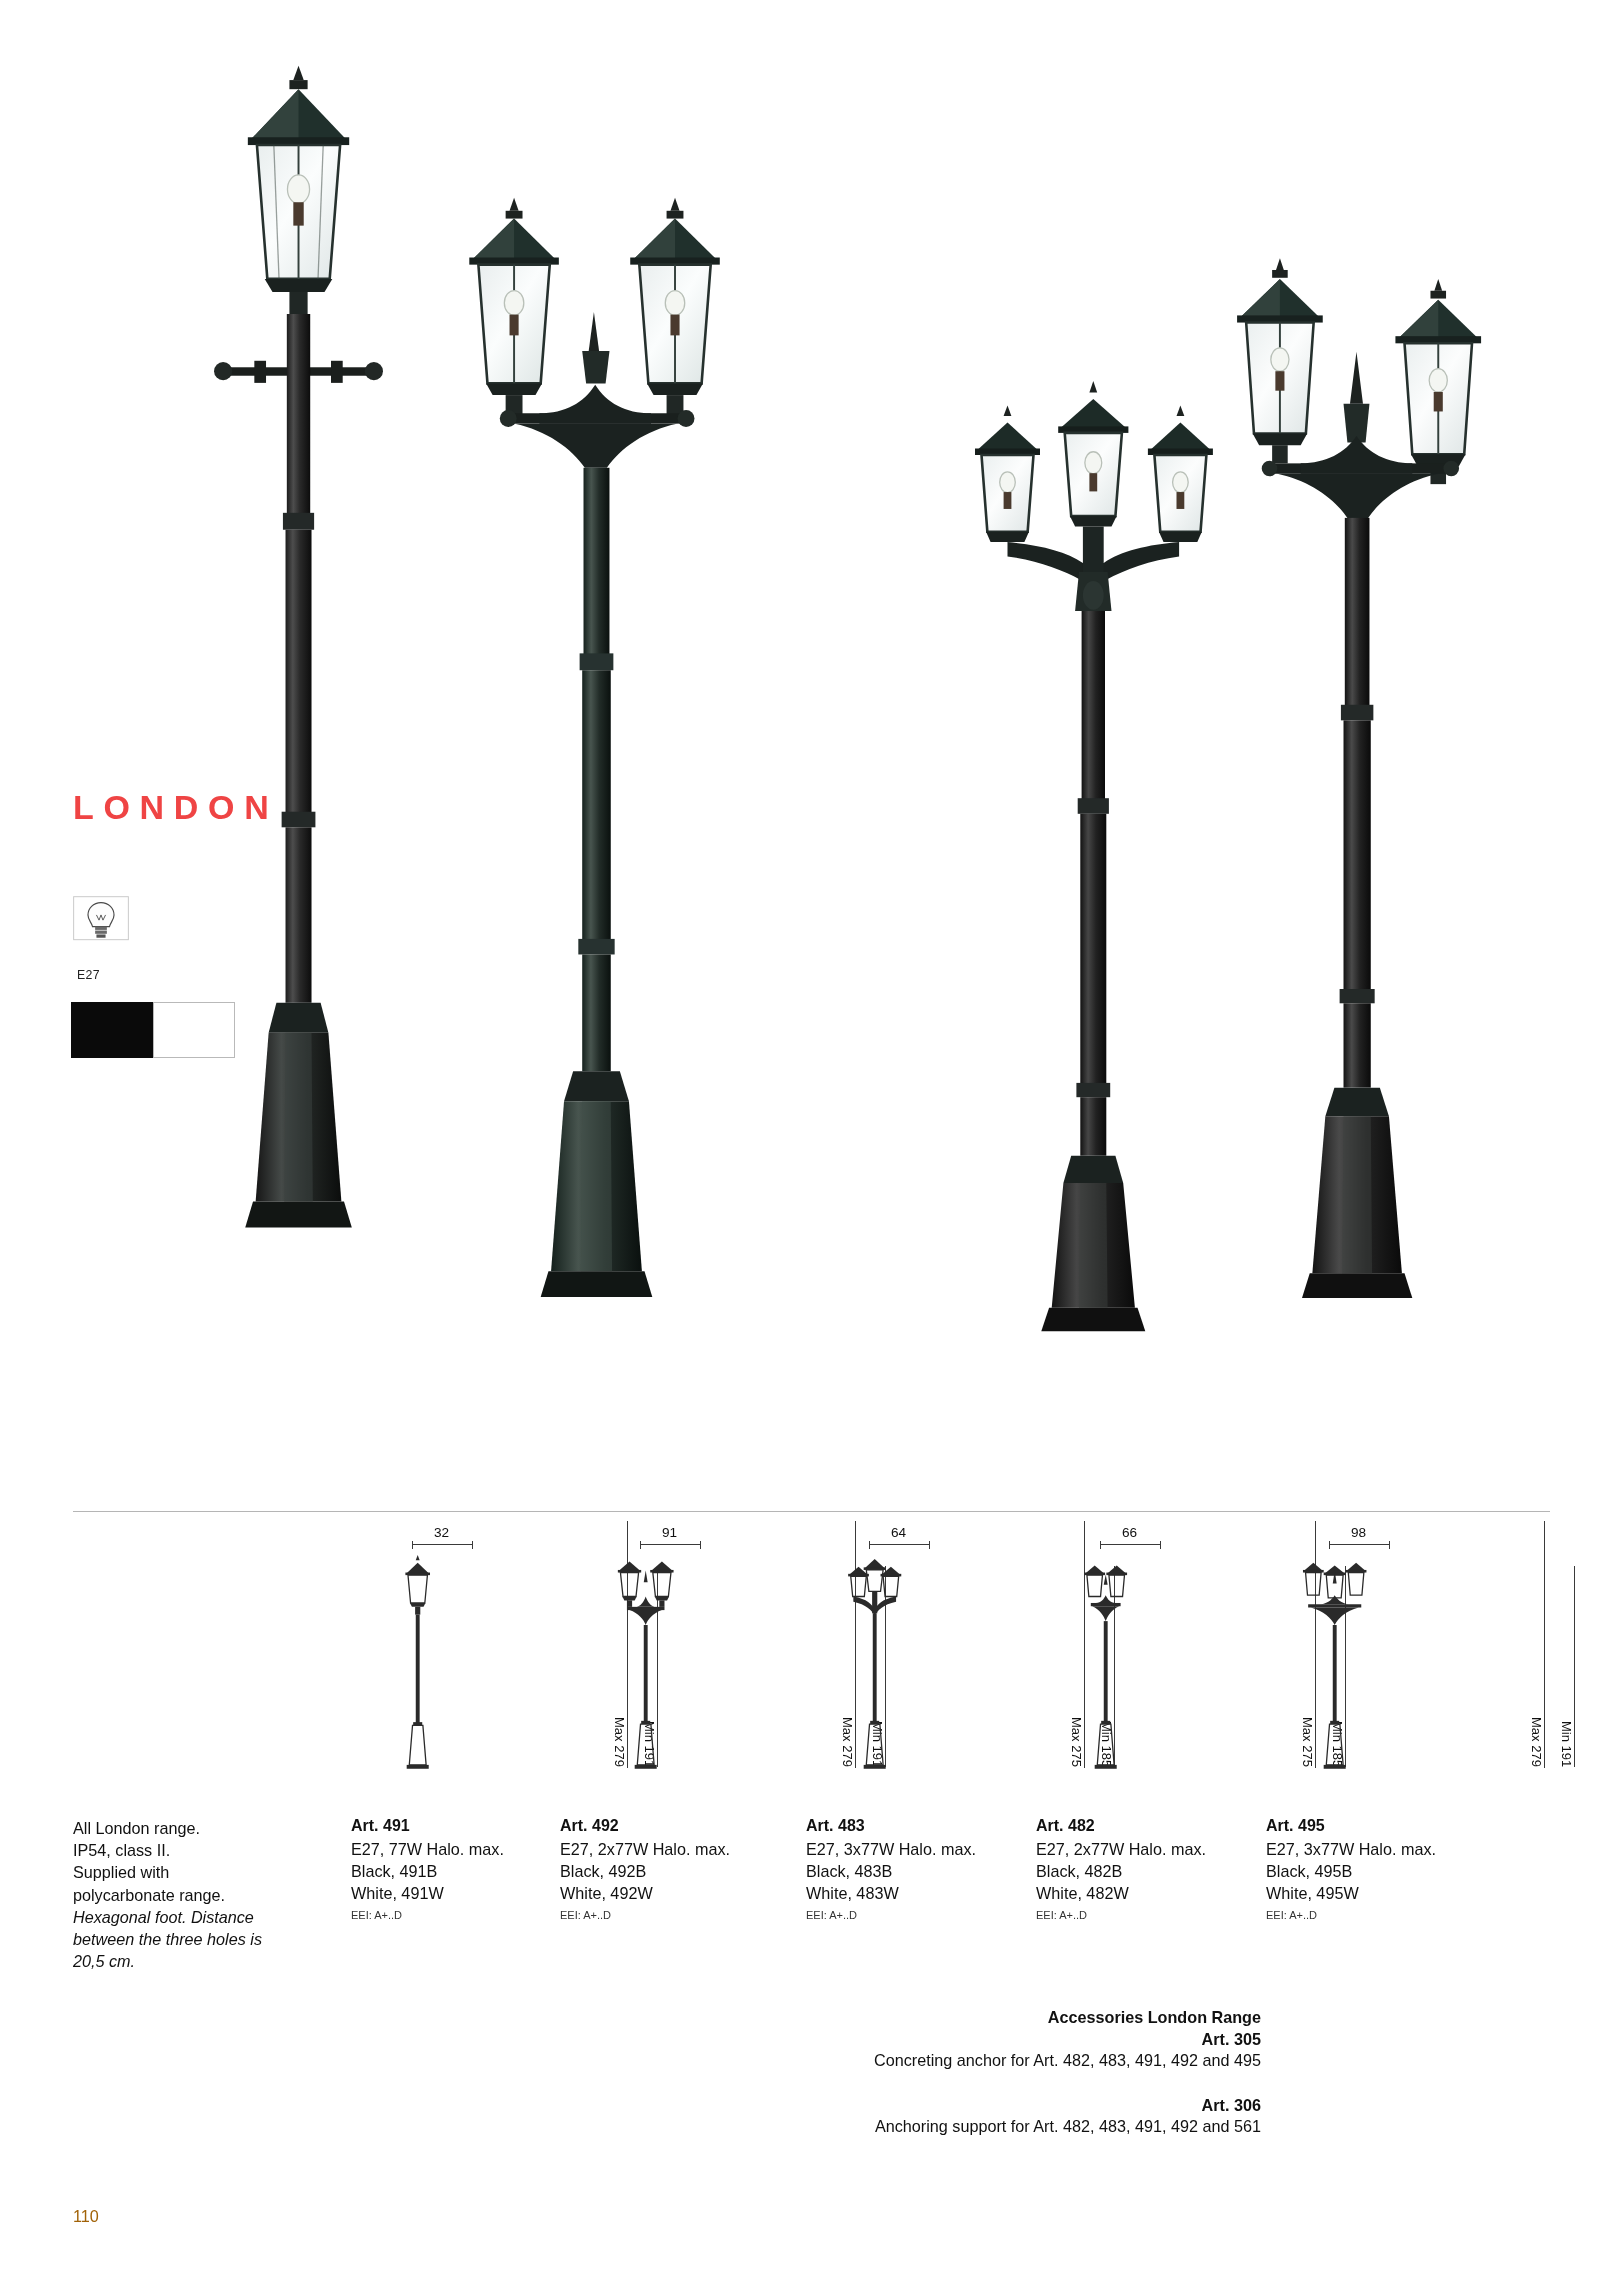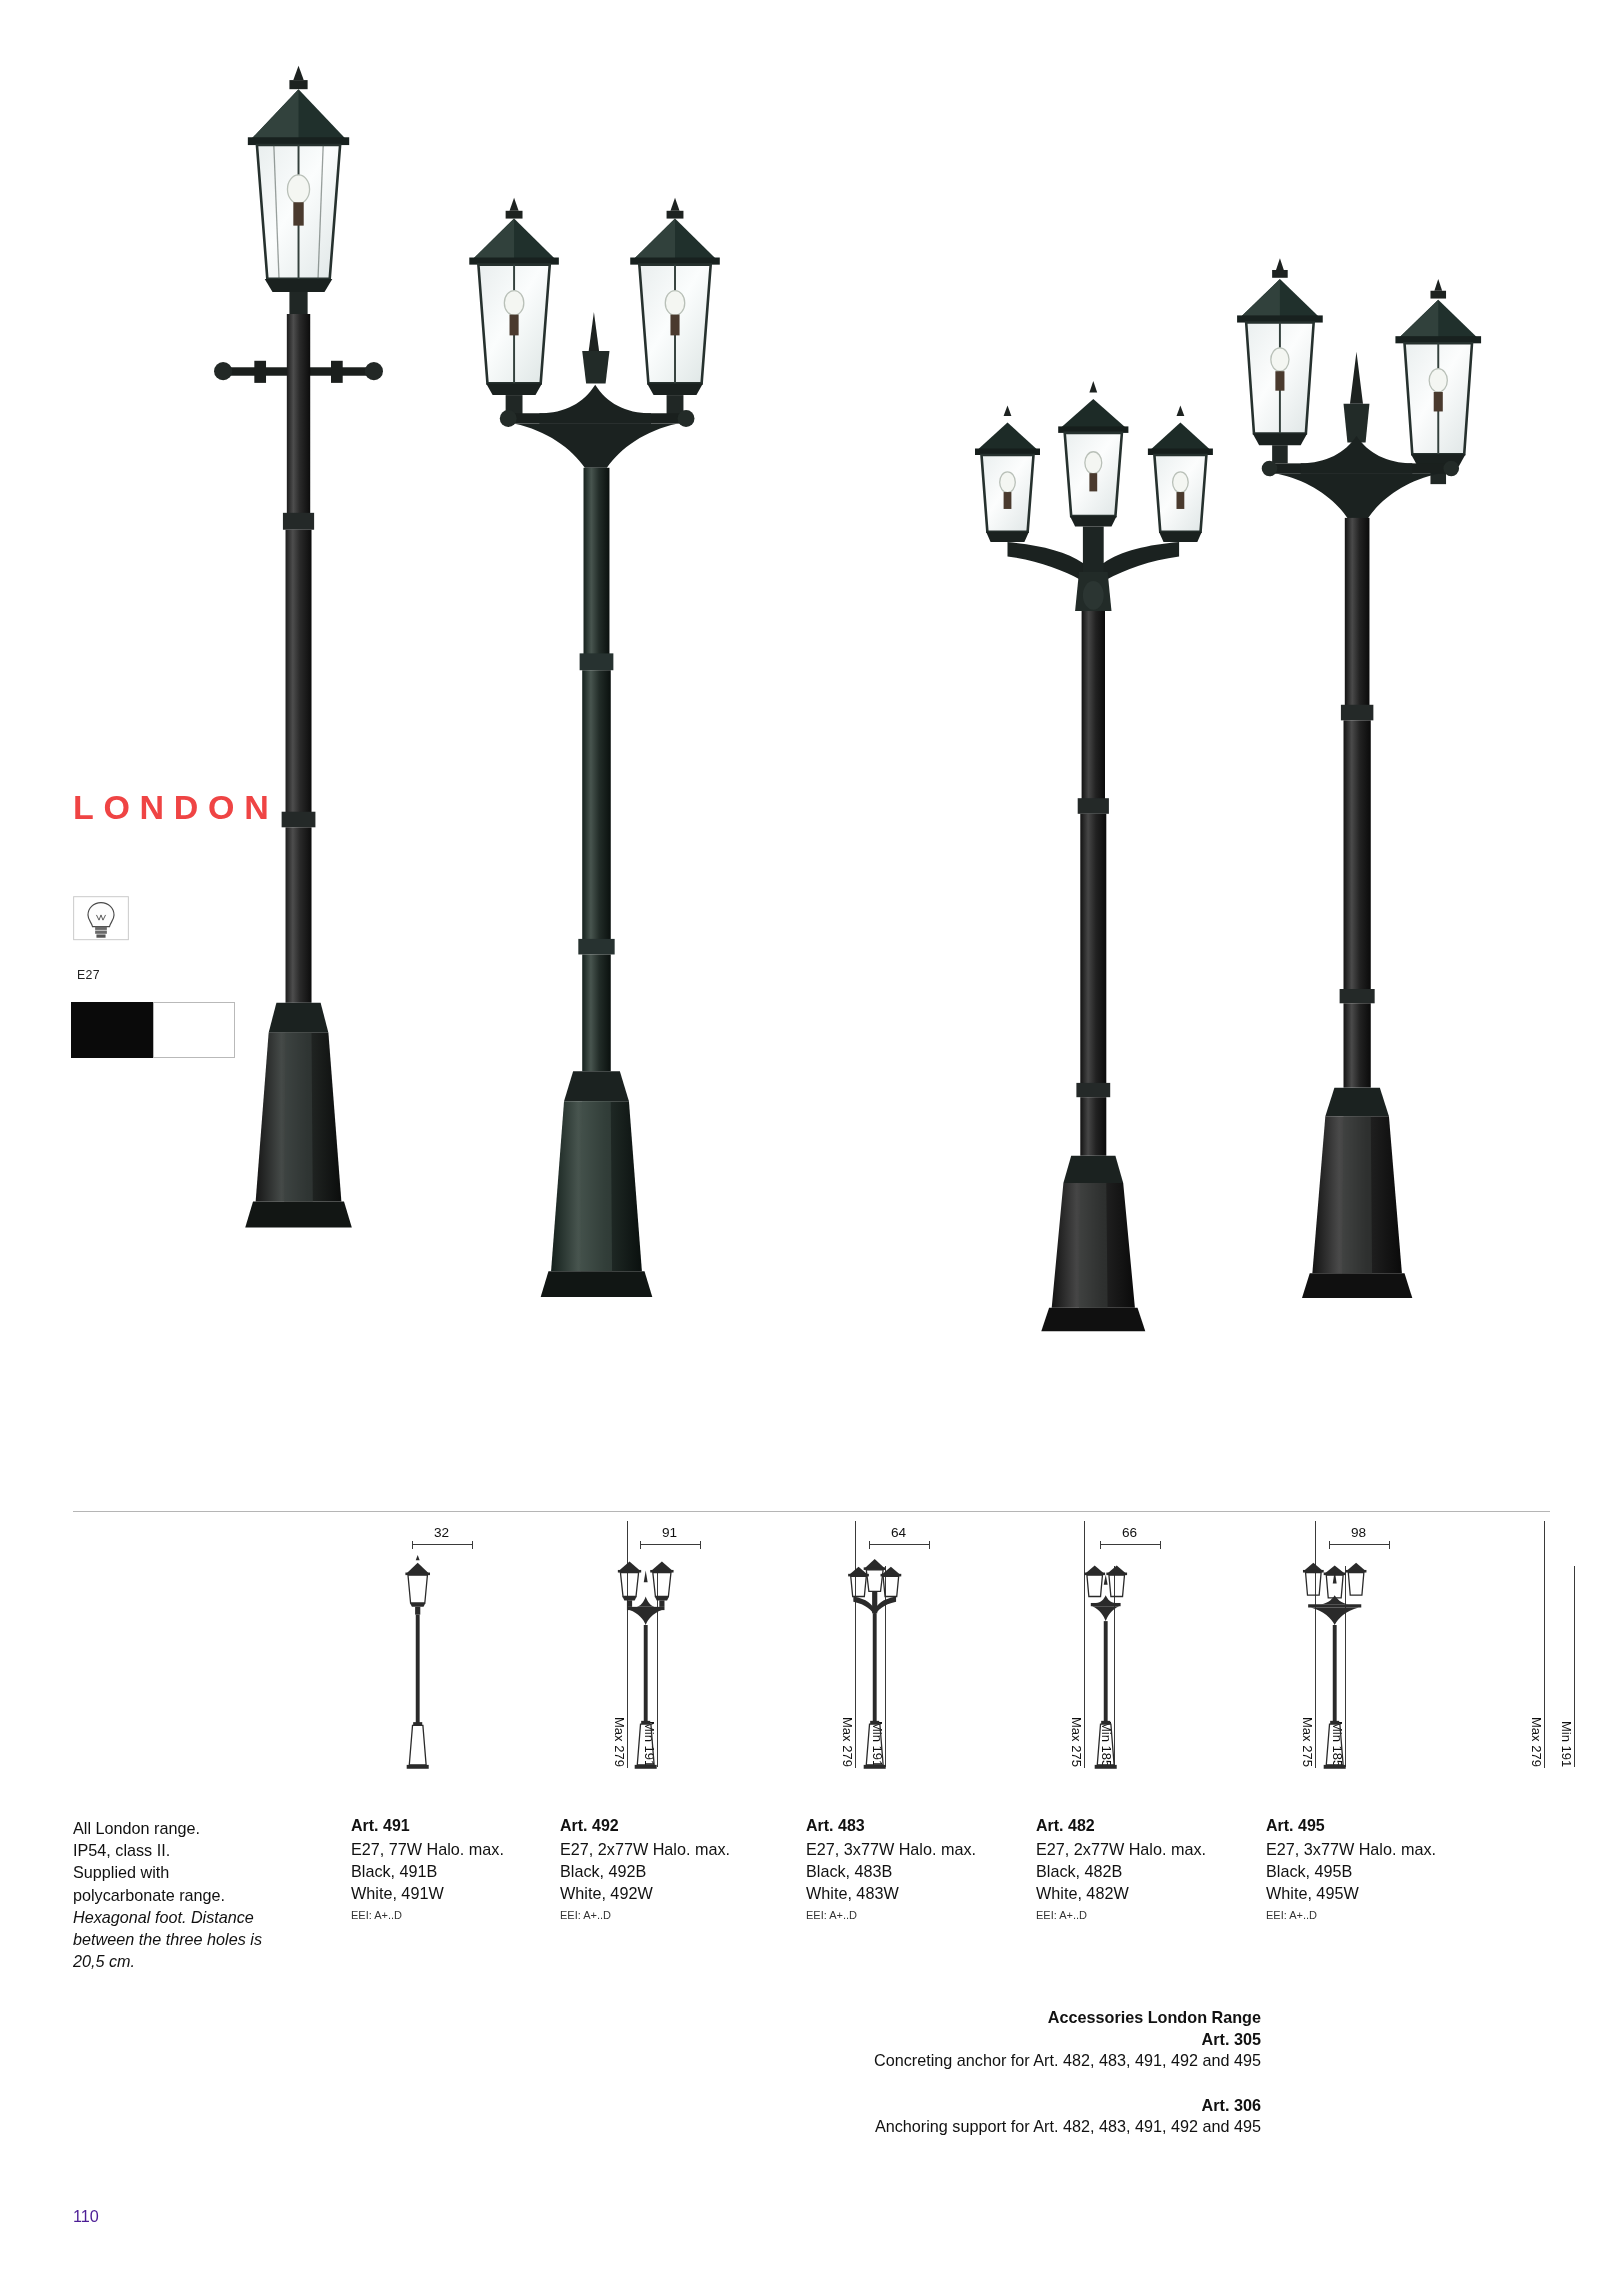--- a/index.html
+++ b/index.html
@@ -75,21 +75,21 @@
 
   
   .acc{position:absolute;left:351px;top:2008px;width:910px;text-align:right;}
   .acc-title{font-size:16.2px;font-weight:bold;color:#111;}
   .acc-art{font-size:16.2px;font-weight:bold;color:#111;margin-top:2.6px;}
   .acc-txt{font-size:16.2px;color:#111;line-height:1.4;}
   .acc-gap{height:22px;}
 
   .pageno{
     position:absolute;left:73px;top:2207px;
-    font-size:16.2px;color:#4c1d95;
+    font-size:16.2px;color:#a16207;
   }
 </style>
 </head>
 <body>
 
 <div class="page">
 
   <div class="lamps">
 
     <svg class="lamp" style="left:214px;top:58px;" width="273" height="1319" viewBox="0 0 420 2030">
@@ -572,18 +572,18 @@
     <div class="spec-line">White, 495W</div>
     <div class="spec-eei">EEI: A+..D</div>
   </div>
 
   <div class="acc">
     <div class="acc-title">Accessories London Range</div>
     <div class="acc-art">Art. 305</div>
     <div class="acc-txt">Concreting anchor for Art. 482, 483, 491, 492 and 495</div>
     <div class="acc-gap"></div>
     <div class="acc-art">Art. 306</div>
-    <div class="acc-txt">Anchoring support for Art. 482, 483, 491, 492 and 495</div>
+    <div class="acc-txt">Anchoring support for Art. 482, 483, 491, 492 and 561</div>
   </div>
 
   <div class="pageno">110</div>
 </div>
 
 
 </body></html>

